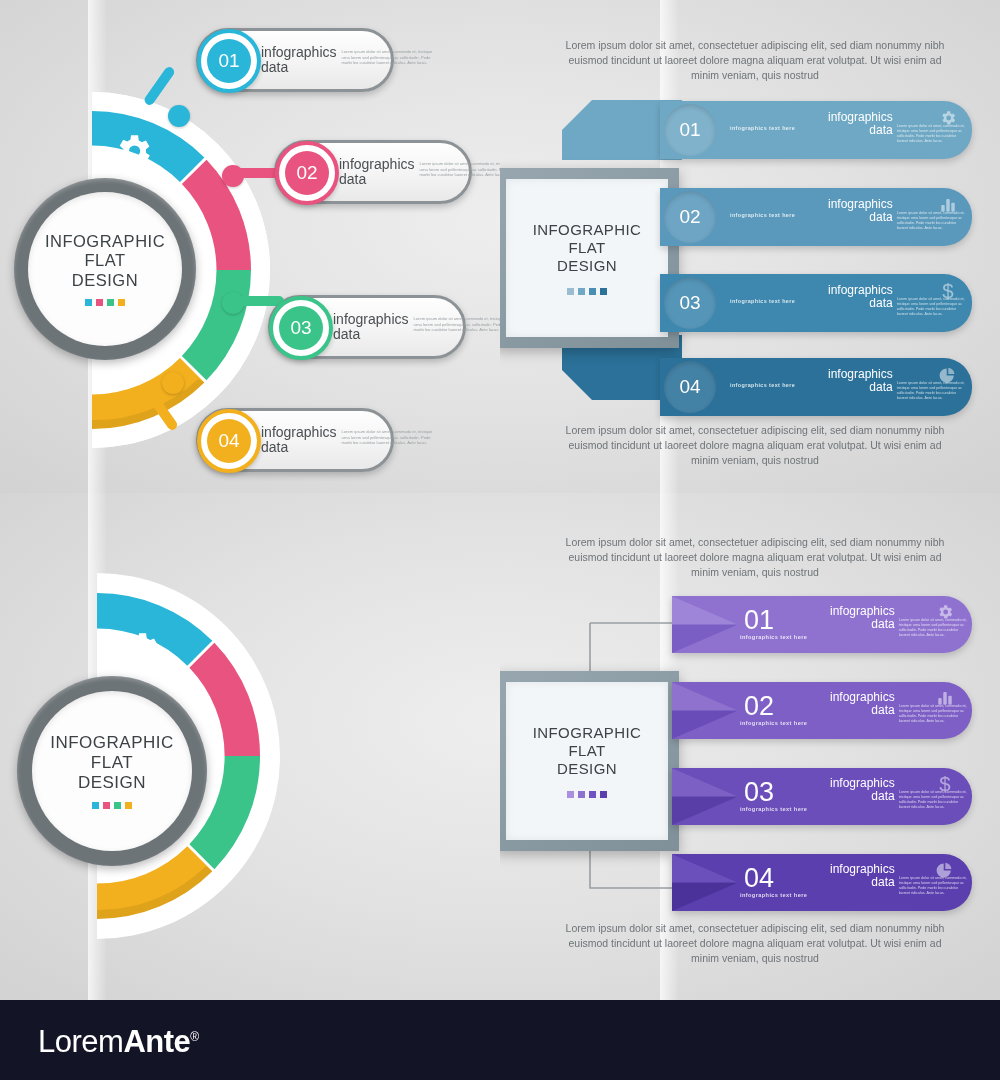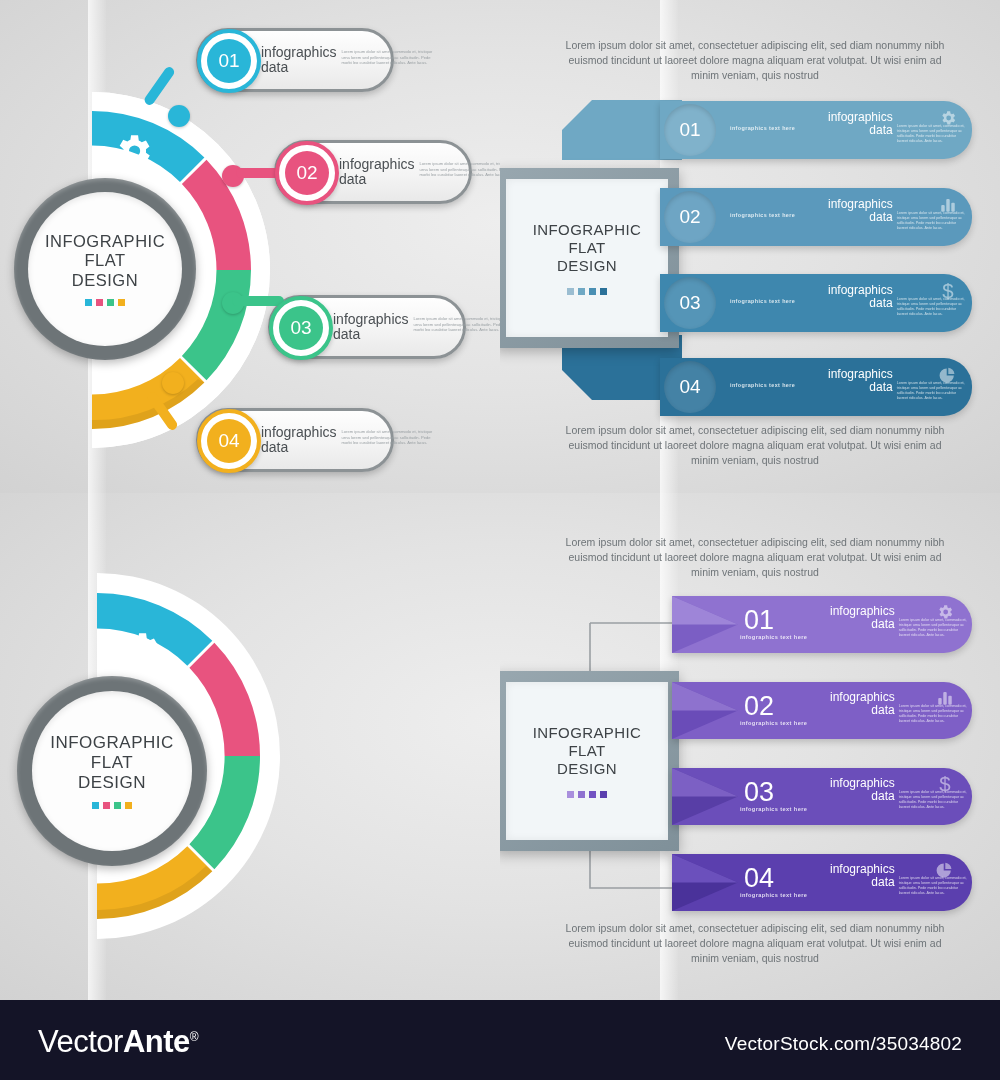--- a/index.html
+++ b/index.html
@@ -572,17 +572,16 @@
       <svg class="ricon svgicon" style="right:18px;top:7px;" width="19" height="19" viewBox="0 0 24 24">
         <path d="M11 3a9 9 0 1 0 9 9h-9z" fill="#fff"></path>
         <path d="M13 2.2V10h7.8A9 9 0 0 0 13 2.2z" fill="#fff" opacity=".95"></path>
       </svg>
     </div>
 
     <p class="captxt" style="left:55px;top:428px;width:400px;font-size:10.5px;margin:0;">Lorem ipsum dolor sit amet, consectetuer adipiscing elit, sed diam nonummy nibh euismod tincidunt ut laoreet dolore magna aliquam erat volutpat. Ut wisi enim ad minim veniam, quis nostrud</p>
   </div>
 
   <div id="footer">
-    <div class="logo"><span>Vector</span><b>Ante</b><sup>®</sup></div>
-    <div class="url">VectorStock.com/35034802</div>
+    <div class="logo"><span>Lorem</span><b>Ante</b><sup>®</sup></div>
   </div>
 
 </div>
 
 </body></html>

